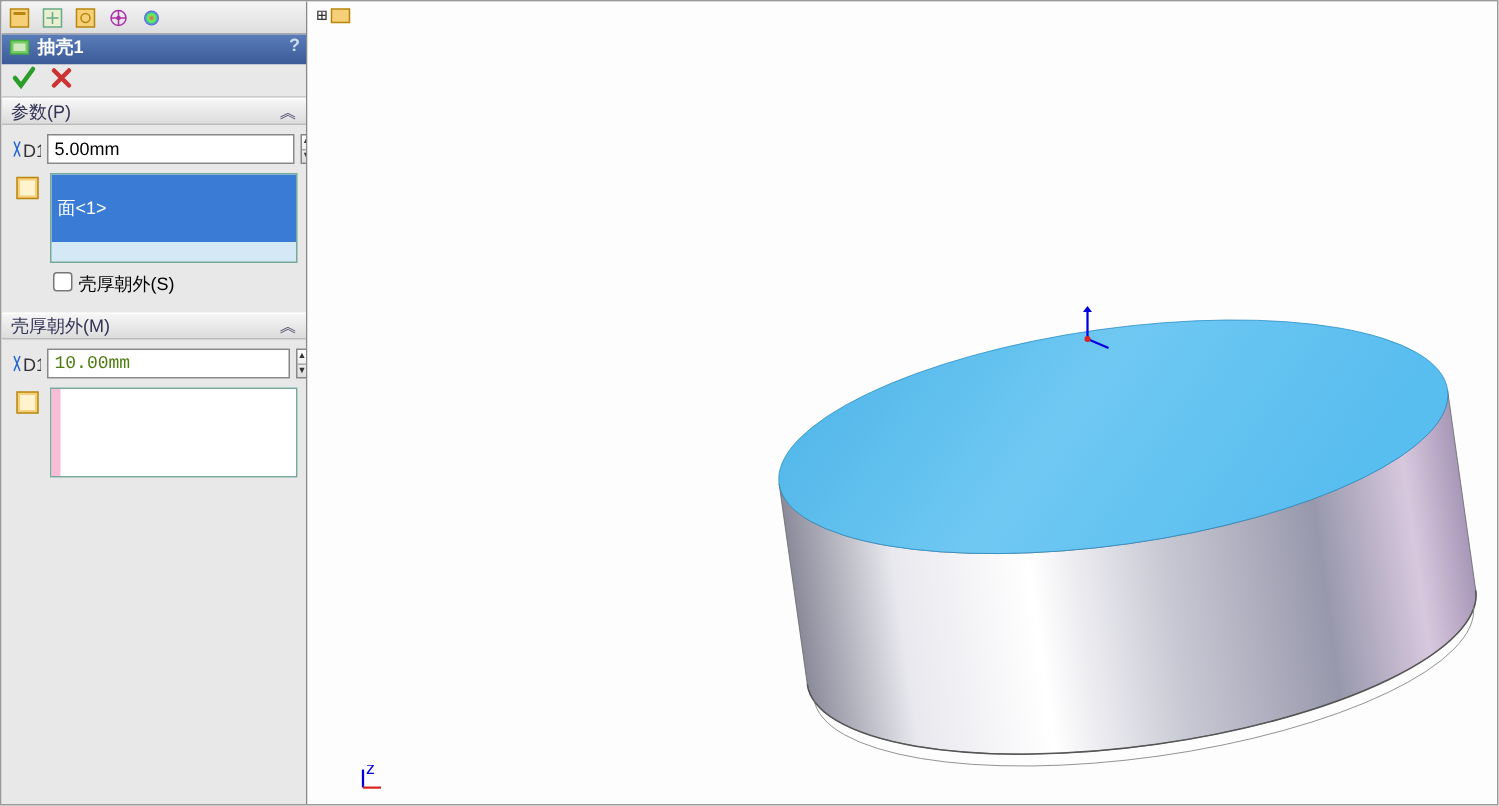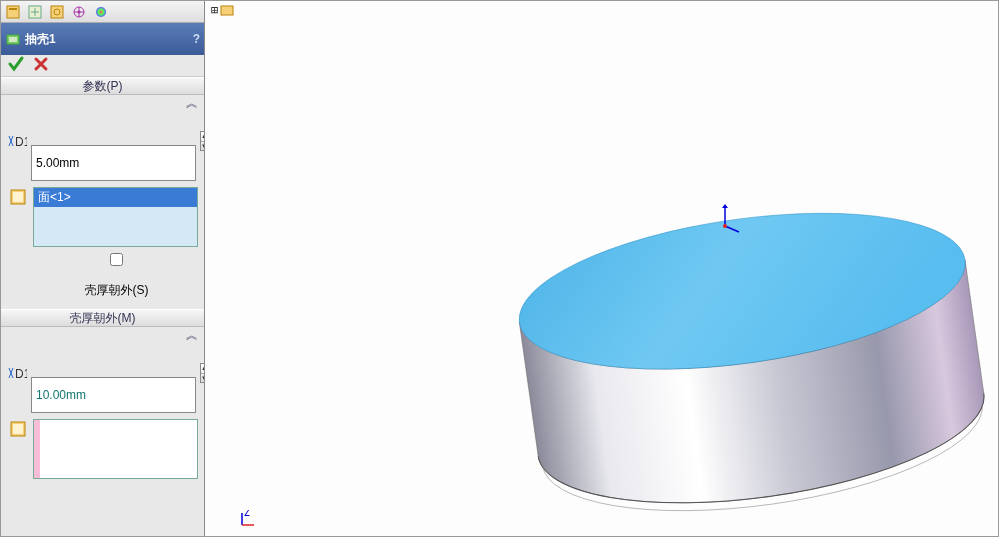--- a/index.html
+++ b/index.html
@@ -6,52 +6,52 @@
 body { width: 999px; height: 537px; background: #fff; display: flex; overflow: hidden; position: relative; border: 1px solid #999; }
 
 
 .left-panel { width: 204px; height: 100%; background: #e8e8e8; border-right: 1px solid #888; display: flex; flex-direction: column; }
 
 
 .toolbar { height: 22px; background: linear-gradient(#f4f4f4,#dedede); border-bottom: 1px solid #aaa; display: flex; align-items: center; padding: 0 2px; gap: 2px; }
 .tb-btn { width: 20px; height: 18px; display: flex; align-items: center; justify-content: center; border: 1px solid transparent; border-radius: 2px; cursor: pointer; }
 
 
-.feat-title { height: 32px; background: linear-gradient(#5a7db8,#3a5a98); color: #fff; display: flex; align-items: center; padding: 0 4px; font-weight: bold; }
+.feat-title { height: 20px; background: linear-gradient(#5a7db8,#3a5a98); color: #fff; display: flex; align-items: flex-start; padding: 0 4px; font-weight: bold; }
 .feat-title .ico { width: 16px; height: 16px; margin-right: 4px; display: flex; align-items: center; justify-content: center; }
 .feat-title .help { margin-left: auto; color: #cde; cursor: pointer; font-weight: bold; }
 
 
 .okrow { height: 22px; background: #e8e8e8; display: flex; align-items: center; padding: 0 6px; gap: 8px; border-bottom: 1px solid #ccc; }
 
 
 .propscroll { flex: 1; overflow-y: auto; background: #e8e8e8; }
 
 
-.grp-h { height: 18px; background: linear-gradient(#f6f6f6,#dcdcdc); border-top: 1px solid #fff; border-bottom: 1px solid #bbb; display: flex; align-items: center; padding: 0 6px; color: #335; cursor: pointer; flex-direction: column; }
+.grp-h { height: 18px; background: linear-gradient(#f6f6f6,#dcdcdc); border-top: 1px solid #fff; border-bottom: 1px solid #bbb; display: flex; align-items: center; padding: 0 6px; color: #335; cursor: pointer; }
 .grp-h .chev { margin-left: auto; color: #557; }
 .grp-body { padding: 6px 6px 10px 6px; display: flex; flex-direction: column; gap: 6px; }
 
 
 .dimrow { display: flex; align-items: center; gap: 4px; }
 .dimico { width: 22px; height: 20px; display: flex; align-items: center; justify-content: center; }
-.diminput { flex: 1; height: 36px; border: 1px solid #888; background: #fff; padding: 0 4px; margin-top: 44px; }
+.diminput { flex: 1; height: 20px; border: 1px solid #888; background: #fff; padding: 0 4px; }
 .spin { width: 16px; height: 20px; display: flex; flex-direction: column; border: 1px solid #888; background: linear-gradient(#fff,#ddd); }
 .spin div { flex: 1; display: flex; align-items: center; justify-content: center; font-size: 6px; color: #333; cursor: pointer; }
 .spin div:first-child { border-bottom: 1px solid #aaa; }
 
 
 .facerow { display: flex; align-items: flex-start; gap: 4px; }
 .faceico { width: 22px; height: 20px; display: flex; align-items: center; justify-content: center; }
 .facelist { flex: 1; height: 60px; border: 1px solid #7a9; background: #d5e8f5; padding: 0; overflow: auto; }
-.facelist .item { background: #3a7bd5; color: #fff; padding: 1px 4px; }
+.facelist .item { background: #3a7bd5; color: #fff; padding: 14px 4px; }
 .facelist.empty { background: #fff; }
 
 
-.ckrow { display: flex; align-items: center; gap: 16px; padding-left: 28px; flex-direction: column; }
+.ckrow { display: flex; align-items: flex-start; gap: 4px; padding-left: 28px; }
 .ckrow input { width: 13px; height: 13px; }
 
 
 .main { flex: 1; position: relative; background: #fdfdfd; overflow: hidden; }
 .tree-tab { position: absolute; top: 2px; left: 6px; display: flex; align-items: center; gap: 2px; color: #333; font-size: 12px; }
 .tree-tab .plus { font-family: monospace; color: #333; }
 
 
 .canvas3d { position: absolute; inset: 0; }
 
@@ -173,21 +173,21 @@
     </div>
     <div class="grp-body">
 
       <div class="dimrow">
         <span class="dimico">
           <svg width="20" height="18">
               <path d="M2 4l4 10M6 4l-4 10" stroke="#26c" stroke-width="1"></path>
               <text x="8" y="14" font-size="8" fill="#333">D1</text>
             </svg>
         </span>
-        <input class="diminput" style="color: #0f766e;" value="10.00mm">
+        <input class="diminput" style="color: #4d7c0f; font-family: Liberation Mono, monospace;" value="10.00mm">
         <div class="spin">
           <div>▲</div>
           <div>▼</div>
         </div>
       </div>
 
       <div class="facerow">
         <span class="faceico">
           <svg width="18" height="18">
               <rect x="2" y="2" width="14" height="14" fill="#f6d078" stroke="#b8860b"></rect>

